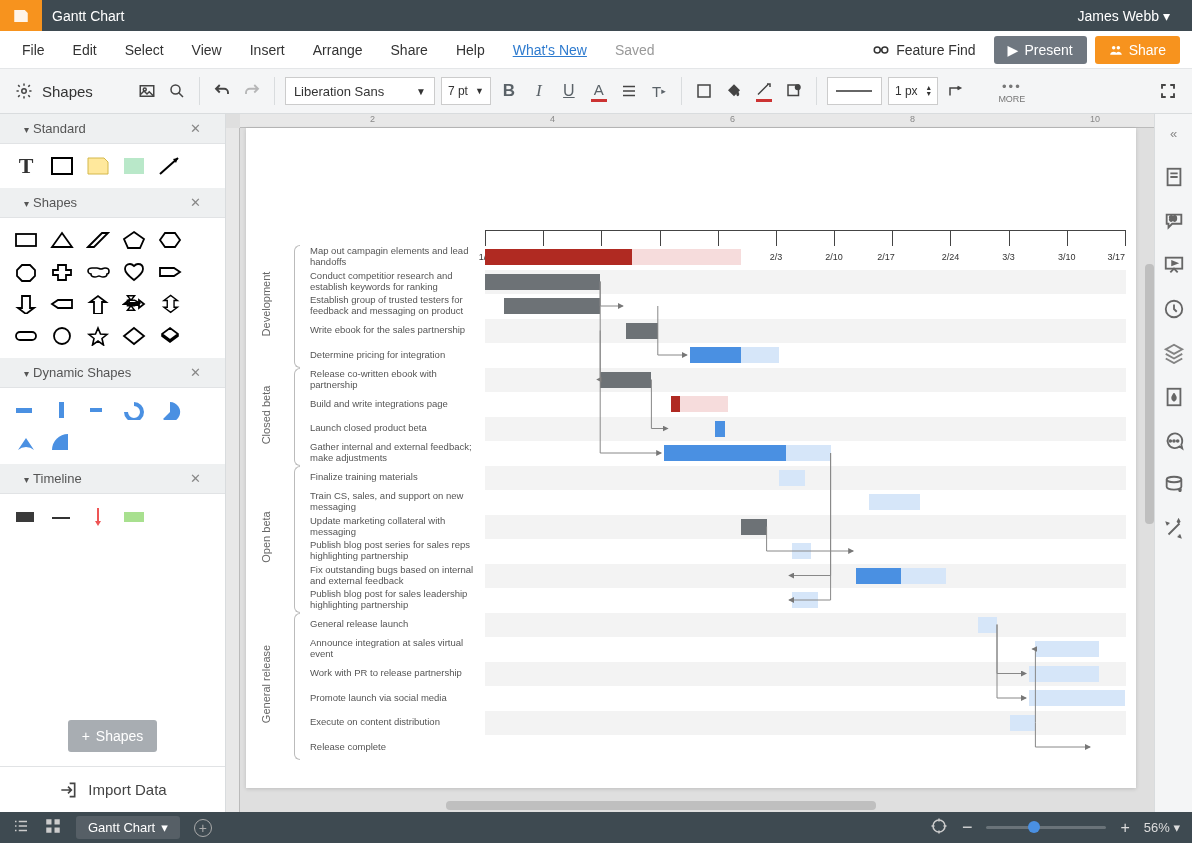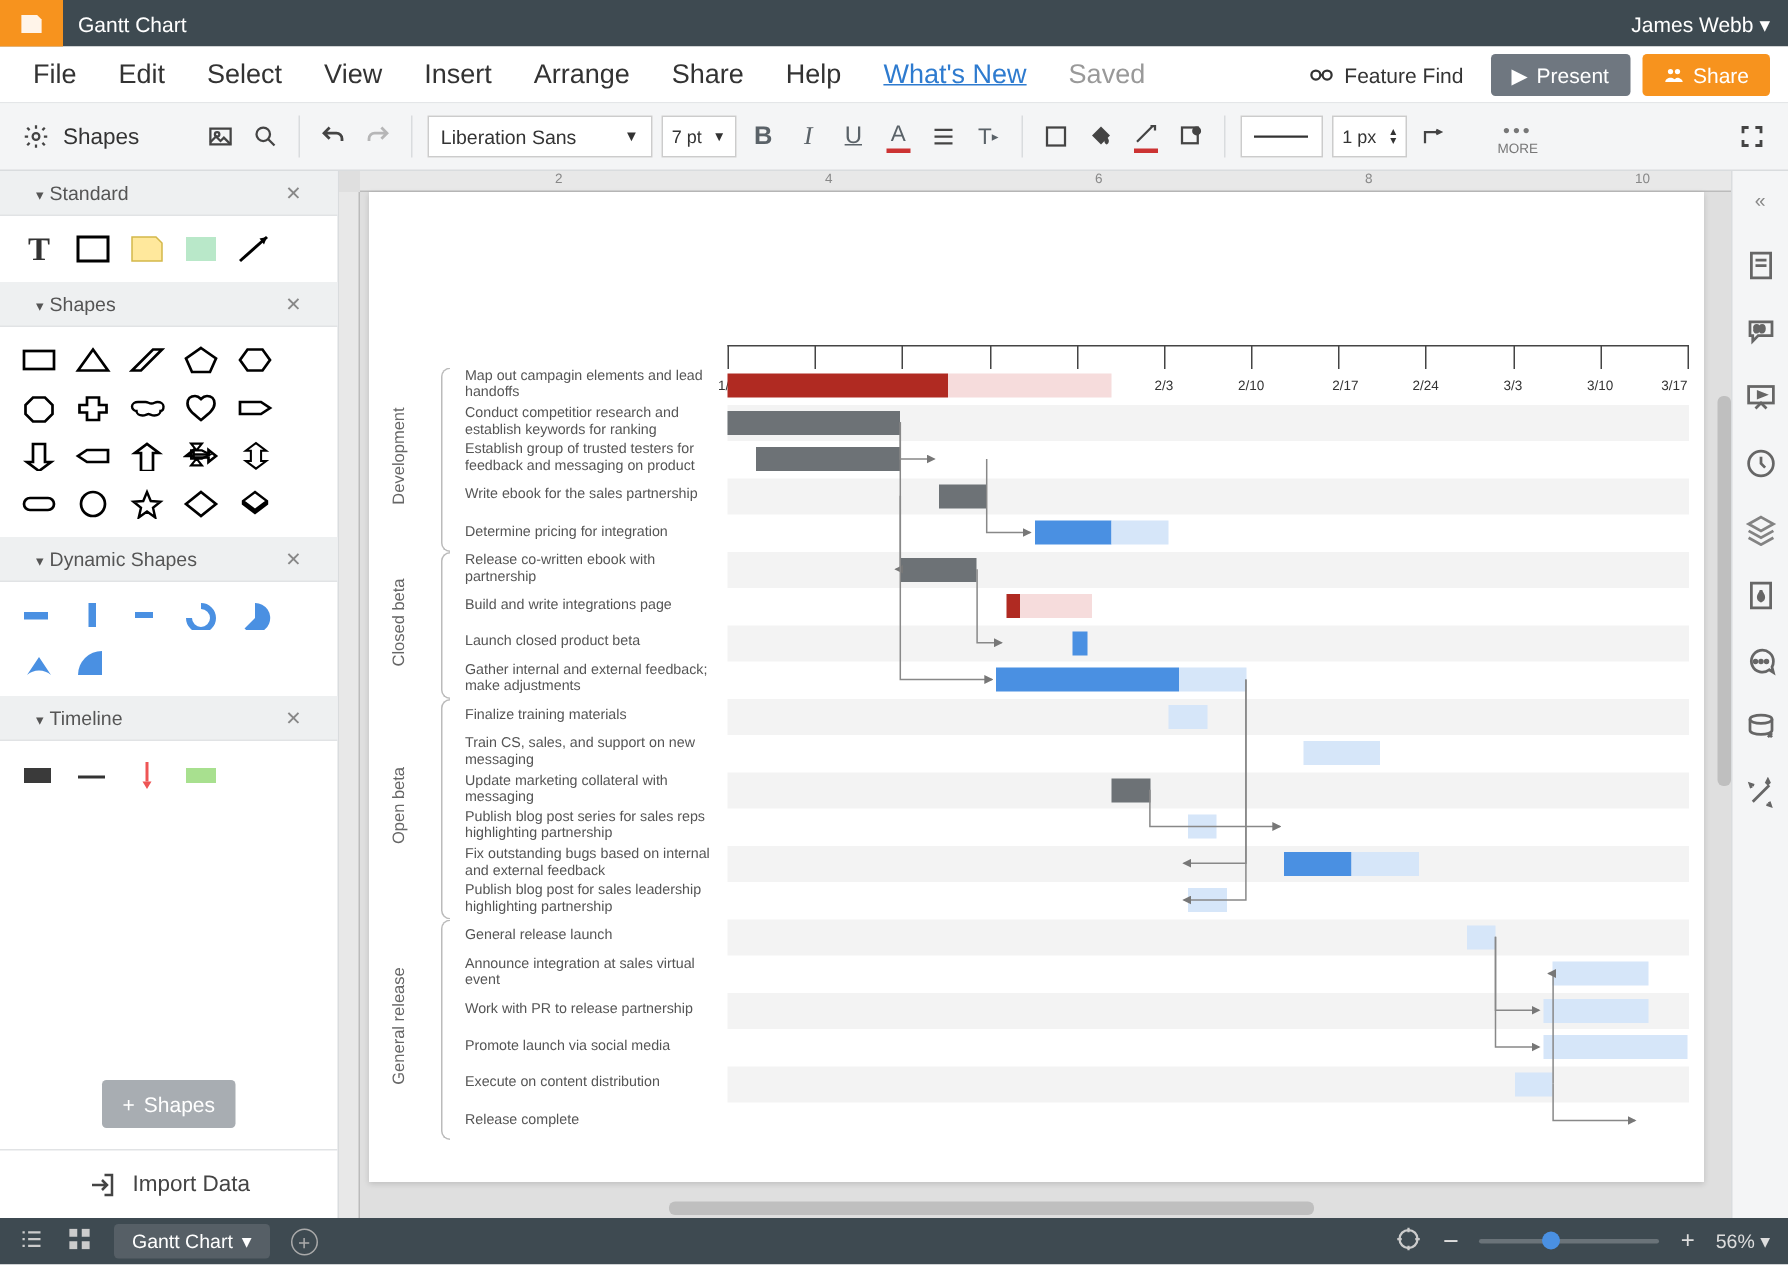--- a/index.html
+++ b/index.html
@@ -3,25 +3,25 @@
 <meta charset="utf-8">
 <style>
 * { margin: 0; padding: 0; box-sizing: border-box; font-family: -apple-system, "Segoe UI", sans-serif; }
 body { width: 1192px; height: 843px; overflow: hidden; background: #fff; font-size: 13px; color: #333; }
 
 
 .topbar { height: 31px; background: #3e4a51; color: #fff; display: flex; align-items: center; }
 .topbar .doc-icon { width: 42px; height: 31px; background: #f7931e; display: flex; align-items: center; justify-content: center; }
 .topbar .title { margin-left: 10px; font-size: 14px; }
 .topbar .spacer { flex: 1; }
-.topbar .user { margin-right: 12px; font-size: 14px; display: flex; align-items: center; gap: 4px; }
+.topbar .user { margin-right: 22px; font-size: 14px; display: flex; align-items: center; gap: 4px; }
 
 
 .menubar { height: 38px; background: #fff; border-bottom: 1px solid #e4e6e8; display: flex; align-items: center; padding: 0 12px; gap: 8px; }
-.menubar .menu-item { padding: 4px 10px; font-size: 18px; color: #333; }
+.menubar .menu-item { padding: 4px 10px; font-size: 14px; color: #333; }
 .menubar .menu-link { color: #2e7bcf; text-decoration: underline; }
 .menubar .menu-saved { color: #999; }
 .menubar .spacer { flex: 1; }
 .ff { display: flex; align-items: center; gap: 6px; font-size: 14px; color: #333; margin-right: 10px; }
 .btn-present { background: #6f7780; color: #fff; border: none; border-radius: 3px; padding: 6px 14px; font-size: 14px; display: flex; align-items: center; gap: 6px; }
 .btn-share { background: #f7931e; color: #fff; border: none; border-radius: 3px; padding: 6px 14px; font-size: 14px; display: flex; align-items: center; gap: 6px; }
 
 
 .toolbar { height: 45px; background: #f4f5f6; border-bottom: 1px solid #d9dcde; display: flex; align-items: center; padding: 0 12px; gap: 6px; }
 .tool { width: 24px; height: 24px; display: flex; align-items: center; justify-content: center; color: #5a6268; }
@@ -499,21 +499,21 @@
             <div class="tick-label" style="left: 116.364px;">2/13</div>
             <div class="tick-line" style="left: 174.545px;"></div>
             <div class="tick-label" style="left: 174.545px;">1/20</div>
             <div class="tick-line" style="left: 232.727px;"></div>
             <div class="tick-label" style="left: 232.727px;">1/27</div>
             <div class="tick-line" style="left: 290.909px;"></div>
             <div class="tick-label" style="left: 290.909px;">2/3</div>
             <div class="tick-line" style="left: 349.091px;"></div>
             <div class="tick-label" style="left: 349.091px;">2/10</div>
             <div class="tick-line" style="left: 407.273px;"></div>
-            <div class="tick-label" style="left: 412px;">2/17</div>
+            <div class="tick-label" style="left: 401px;">2/17</div>
             <div class="tick-line" style="left: 465.455px;"></div>
             <div class="tick-label" style="left: 465.455px;">2/24</div>
             <div class="tick-line" style="left: 523.636px;"></div>
             <div class="tick-label" style="left: 523.636px;">3/3</div>
             <div class="tick-line" style="left: 581.818px;"></div>
             <div class="tick-label" style="left: 581.818px;">3/10</div>
             <div class="tick-line" style="left: 640px;"></div>
             <div class="tick-label" style="left: 640px; transform: translateX(-100%);">3/17</div>
           </div>
         <div class="gantt-body" id="gantt-body">

